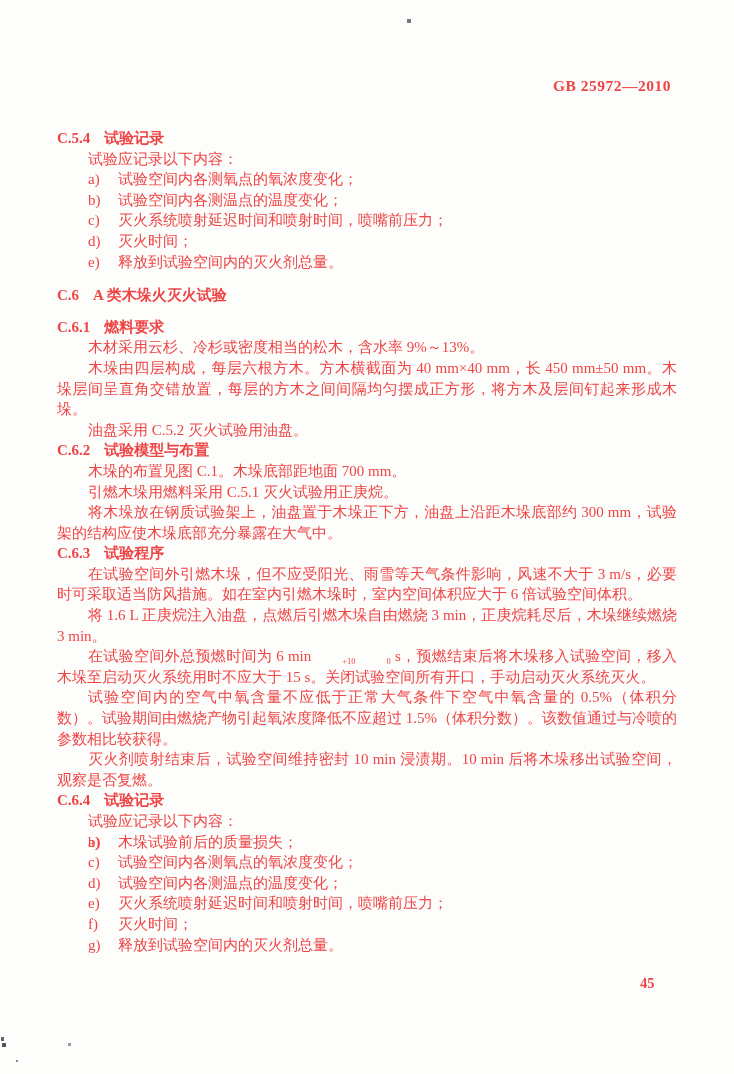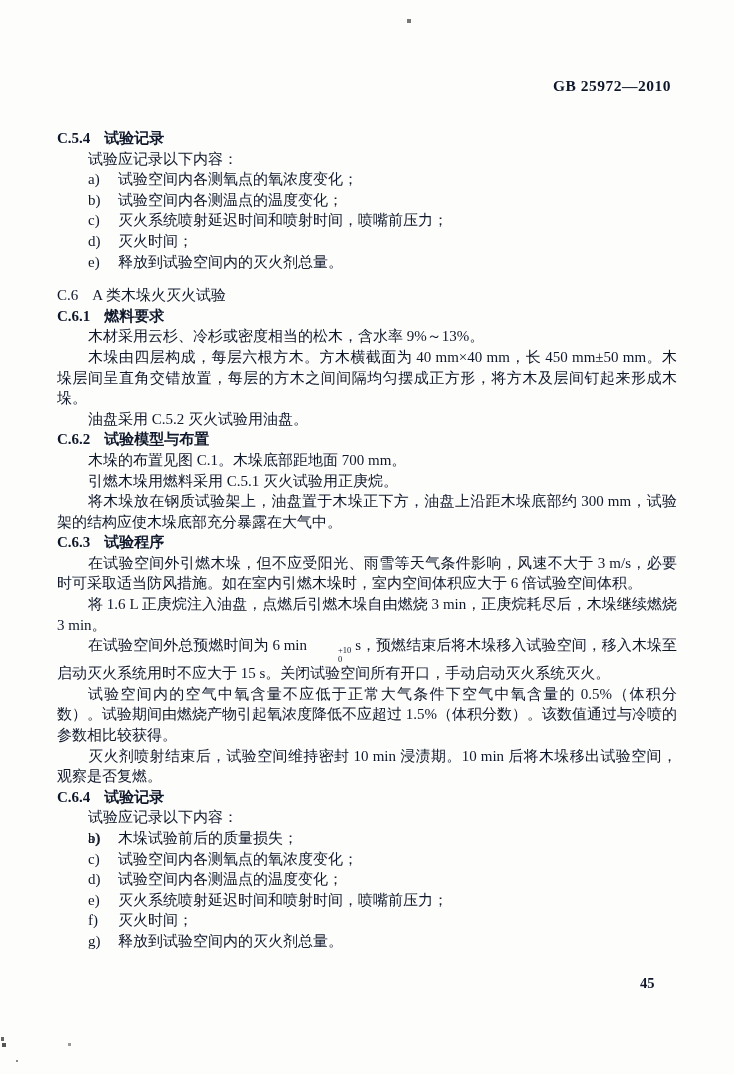--- a/index.html
+++ b/index.html
@@ -3,55 +3,54 @@
 <meta charset="utf-8">
 <style>
   * { margin: 0; padding: 0; box-sizing: border-box; }
   html, body { background: #e8e8e8; }
   .page {
     position: relative;
     width: 734px;
     height: 1074px;
     background: #fdfdfc;
     font-family: "Liberation Serif", "DejaVu Serif", serif;
-    color: #0f172a;
+    color: #ef4444;
     overflow: hidden;
   }
   .content {
     position: absolute;
     left: 57px;
     top: 0;
     width: 620px;
   }
   .doc-header {
     margin-top: 76px;
     text-align: right;
     padding-right: 6px;
     font-weight: bold;
     font-size: 15.5px;
     letter-spacing: 0.5px;
     height: 20px;
   }
   .body-text { font-size: 15px; line-height: 20.6px; }
   .h3 { font-weight: bold; }
   .h3 .ht { margin-left: 14px; }
-  .h2 { font-weight: normal; margin-top: 13px; }
+  .h2 { font-weight: bold; margin-top: 13px; margin-bottom: 11px; }
   .h2 .ht { margin-left: 14px; }
   .first-h3 { margin-top: 32px; }
   .p { text-indent: 31px; text-align: justify; }
   .intro { text-indent: 31px; }
   .li {
     position: relative;
     padding-left: 61px;
     text-align: justify;
   }
   .li-label { position: absolute; left: 31px; }
   .tol {
     display: inline-flex;
-    flex-direction: column;
     vertical-align: -3px;
     font-size: 8.5px;
     line-height: 8.5px;
     letter-spacing: 0;
   }
   .page-number {
     position: absolute;
     left: 640px;
     top: 975px;
     font-size: 14.5px;

